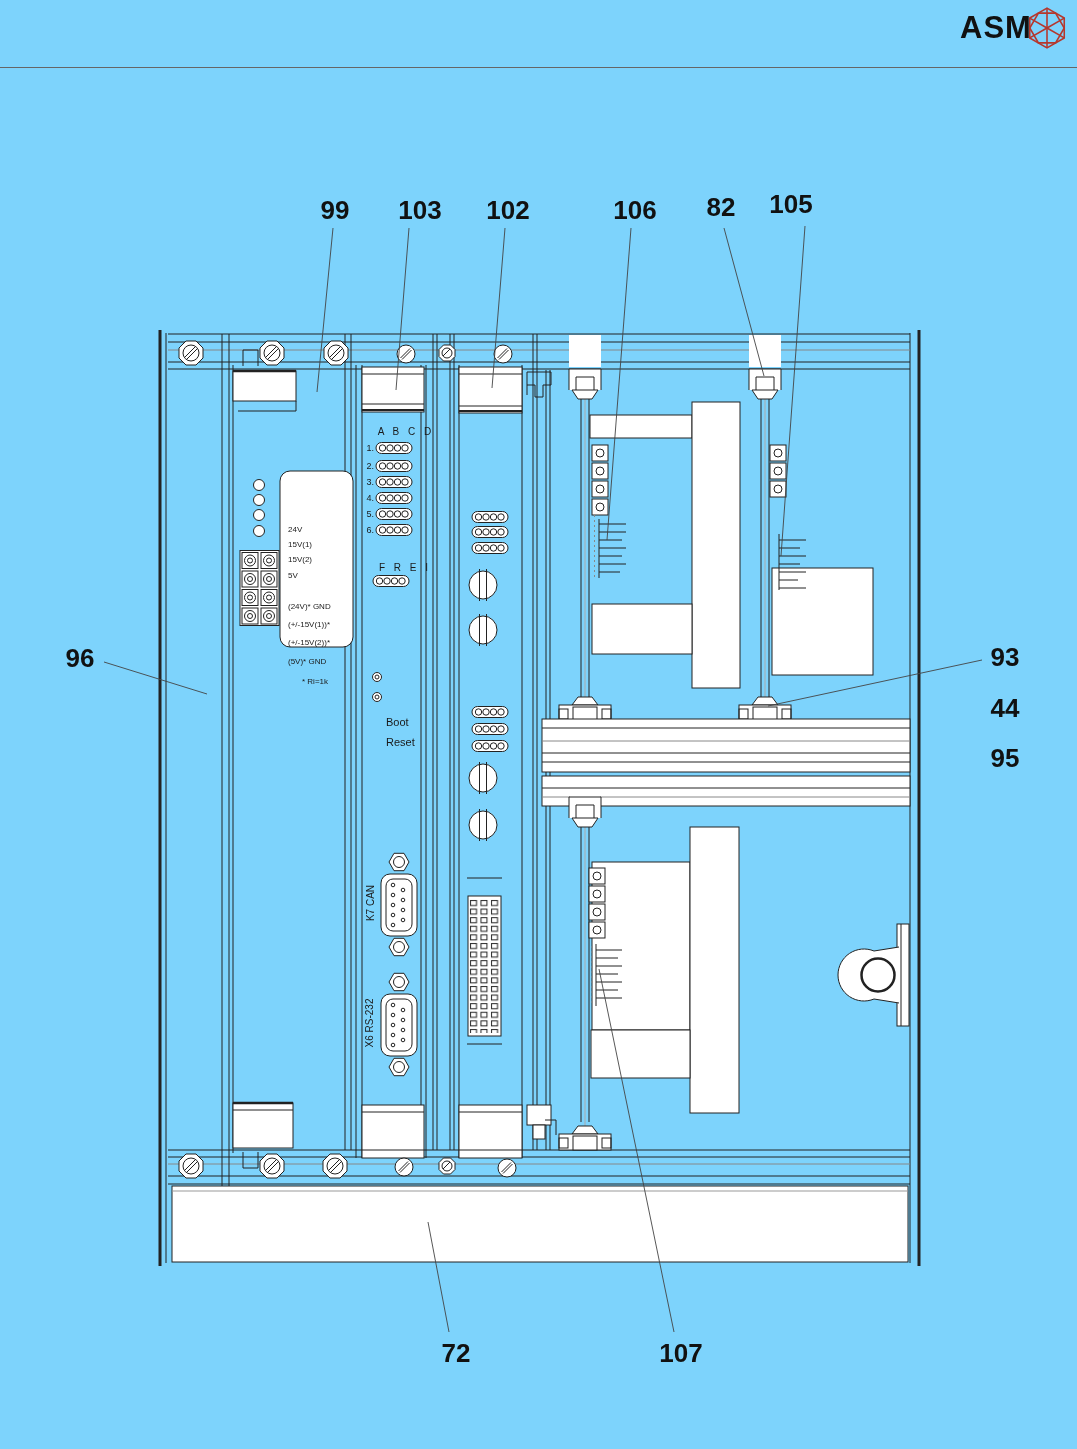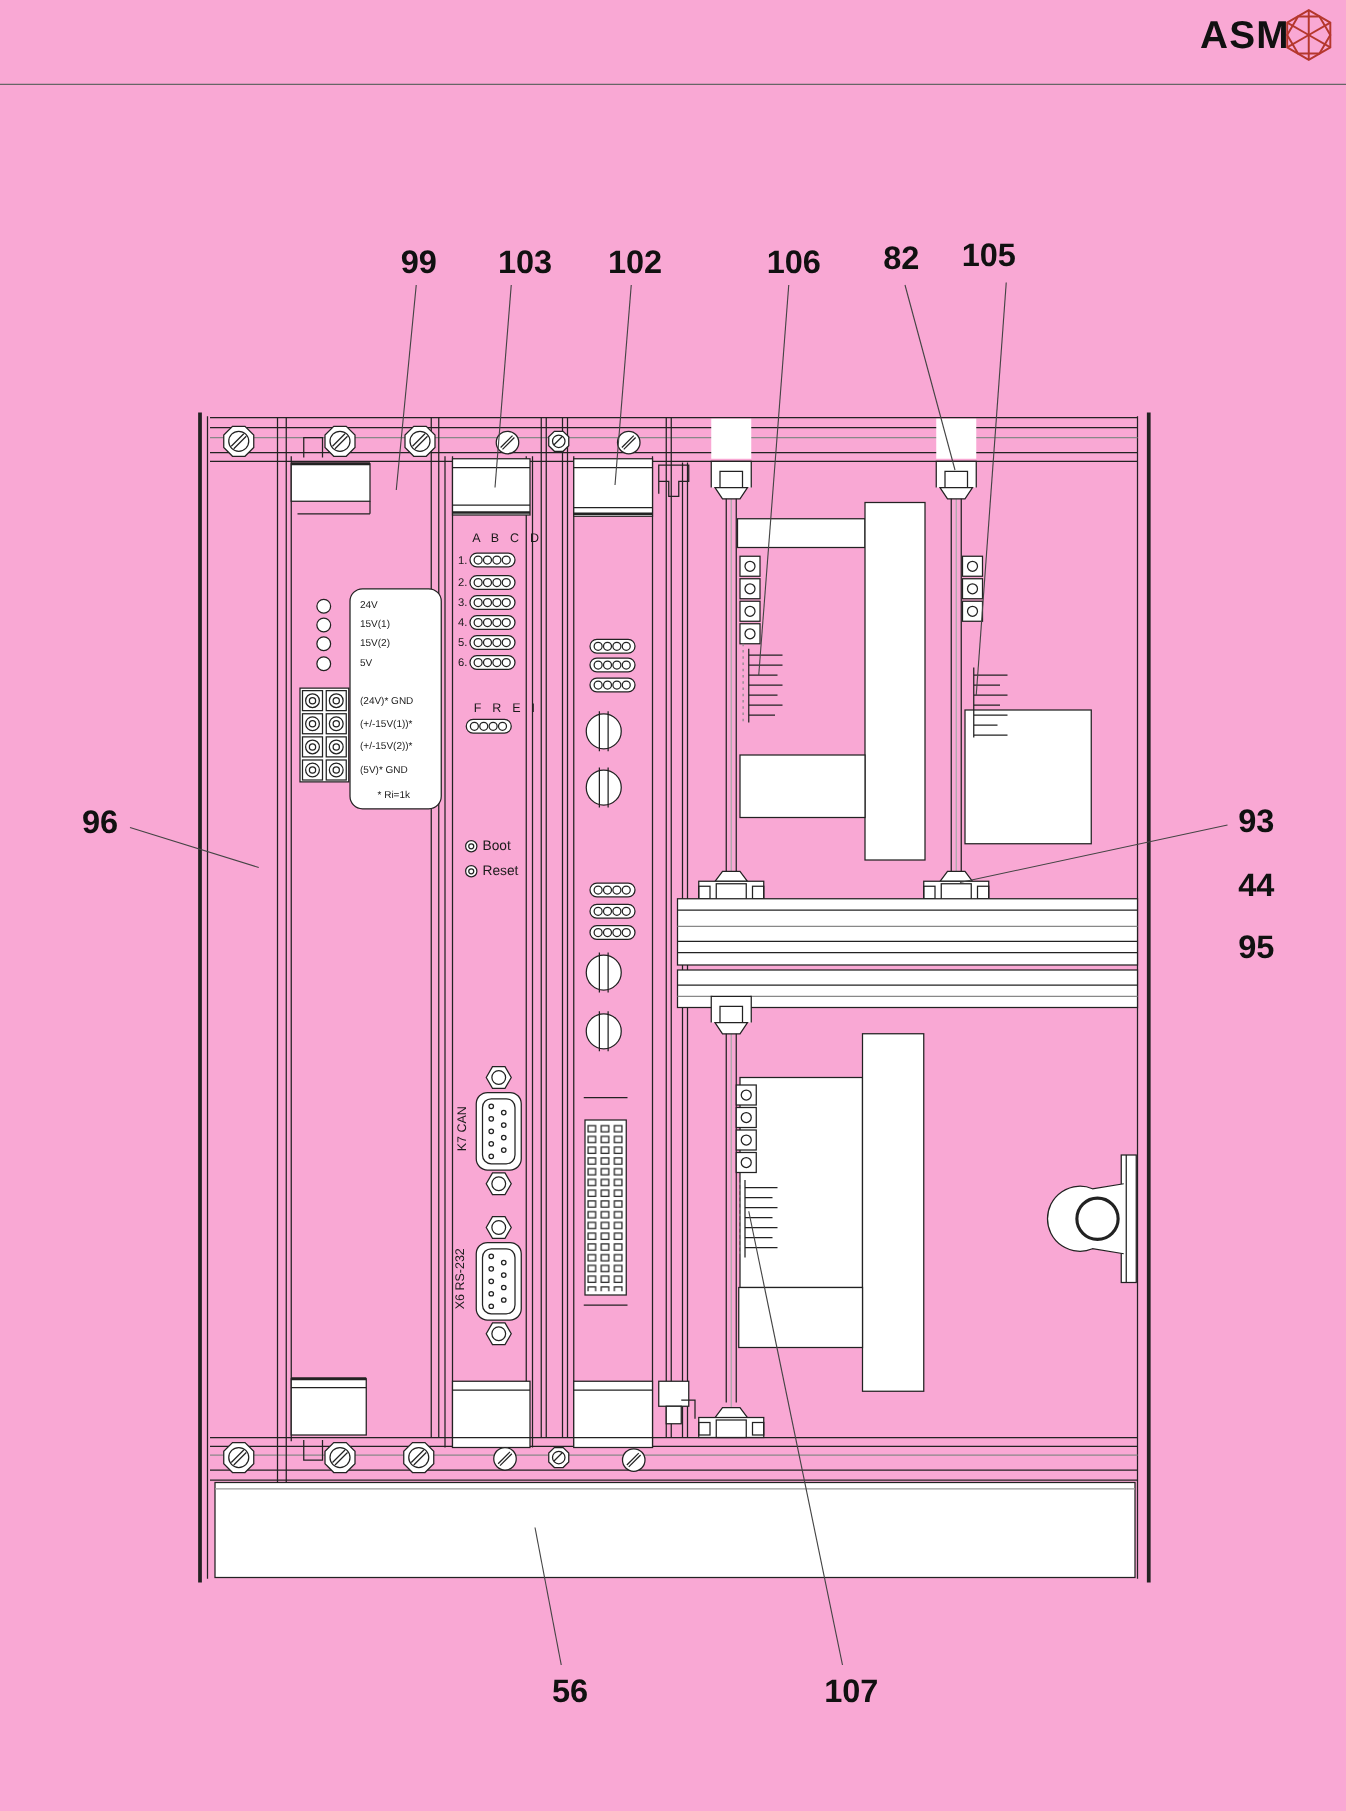--- a/index.html
+++ b/index.html
@@ -1,23 +1,23 @@
 <!DOCTYPE html>
 <html><head>
 <meta charset="utf-8">
 <style>
   html,body{margin:0;padding:0;background:#fff;}
-  #page{position:relative;width:1077px;height:1449px;background:#f9a8d4;overflow:hidden;
+  #page{position:relative;width:1077px;height:1449px;background:#7dd3fc;overflow:hidden;
         font-family:"Liberation Sans","DejaVu Sans",sans-serif;color:#1a1a1a;}
   #art{position:absolute;left:0;top:0;}
   .brand{position:absolute;left:960px;top:10px;font-size:31px;font-weight:600;letter-spacing:1px;color:#111;}
   .logo{position:absolute;left:1024px;top:5px;width:46px;height:46px;}
   .hrule{position:absolute;left:0;top:67px;width:1077px;height:1px;background:#666;}
   .lbl{position:absolute;white-space:nowrap;transform:translate(-50%,-50%);color:#1a1a1a;}
-  .lbl-left{position:absolute;white-space:nowrap;transform:translate(0,-50%);color:#1a1a1a;}
+  .lbl-left{position:absolute;white-space:nowrap;transform:translate(0,-50%);color:#1a1a1a;margin-top:45px;}
   .lbl-right{position:absolute;white-space:nowrap;transform:translate(-100%,-50%);color:#1a1a1a;}
   .vert{transform:translate(-50%,-50%) rotate(-90deg);}
   .callout{font-size:26px;color:#111;font-weight:bold;}
   .t8{font-size:8px;}
   .t9{font-size:9px;}
   .t10{font-size:10px;letter-spacing:3px;margin-left:12px;}
   .t10n{font-size:10px;}
   .t11{font-size:11px;text-align:center;}
 </style>
 </head>
@@ -379,21 +379,21 @@
   <div class="lbl callout" style="left:335px;top:210px">99</div>
   <div class="lbl callout" style="left:420px;top:210px">103</div>
   <div class="lbl callout" style="left:508px;top:210px">102</div>
   <div class="lbl callout" style="left:635px;top:210px">106</div>
   <div class="lbl callout" style="left:721px;top:207px">82</div>
   <div class="lbl callout" style="left:791px;top:204px">105</div>
   <div class="lbl callout" style="left:80px;top:658px">96</div>
   <div class="lbl callout" style="left:1005px;top:657px">93</div>
   <div class="lbl callout" style="left:1005px;top:708px">44</div>
   <div class="lbl callout" style="left:1005px;top:758px">95</div>
-  <div class="lbl callout" style="left:456px;top:1353px">56</div>
+  <div class="lbl callout" style="left:456px;top:1353px">72</div>
   <div class="lbl callout" style="left:681px;top:1353px">107</div>
 
   <div class="lbl-left t8" style="left:288px;top:484px">24V</div>
   <div class="lbl-left t8" style="left:288px;top:499px">15V(1)</div>
   <div class="lbl-left t8" style="left:288px;top:514px">15V(2)</div>
   <div class="lbl-left t8" style="left:288px;top:530px">5V</div>
   <div class="lbl-left t8" style="left:288px;top:561px">(24V)* GND</div>
   <div class="lbl-left t8" style="left:288px;top:579px">(+/-15V(1))*</div>
   <div class="lbl-left t8" style="left:288px;top:597px">(+/-15V(2))*</div>
   <div class="lbl-left t8" style="left:288px;top:616px">(5V)* GND</div>

